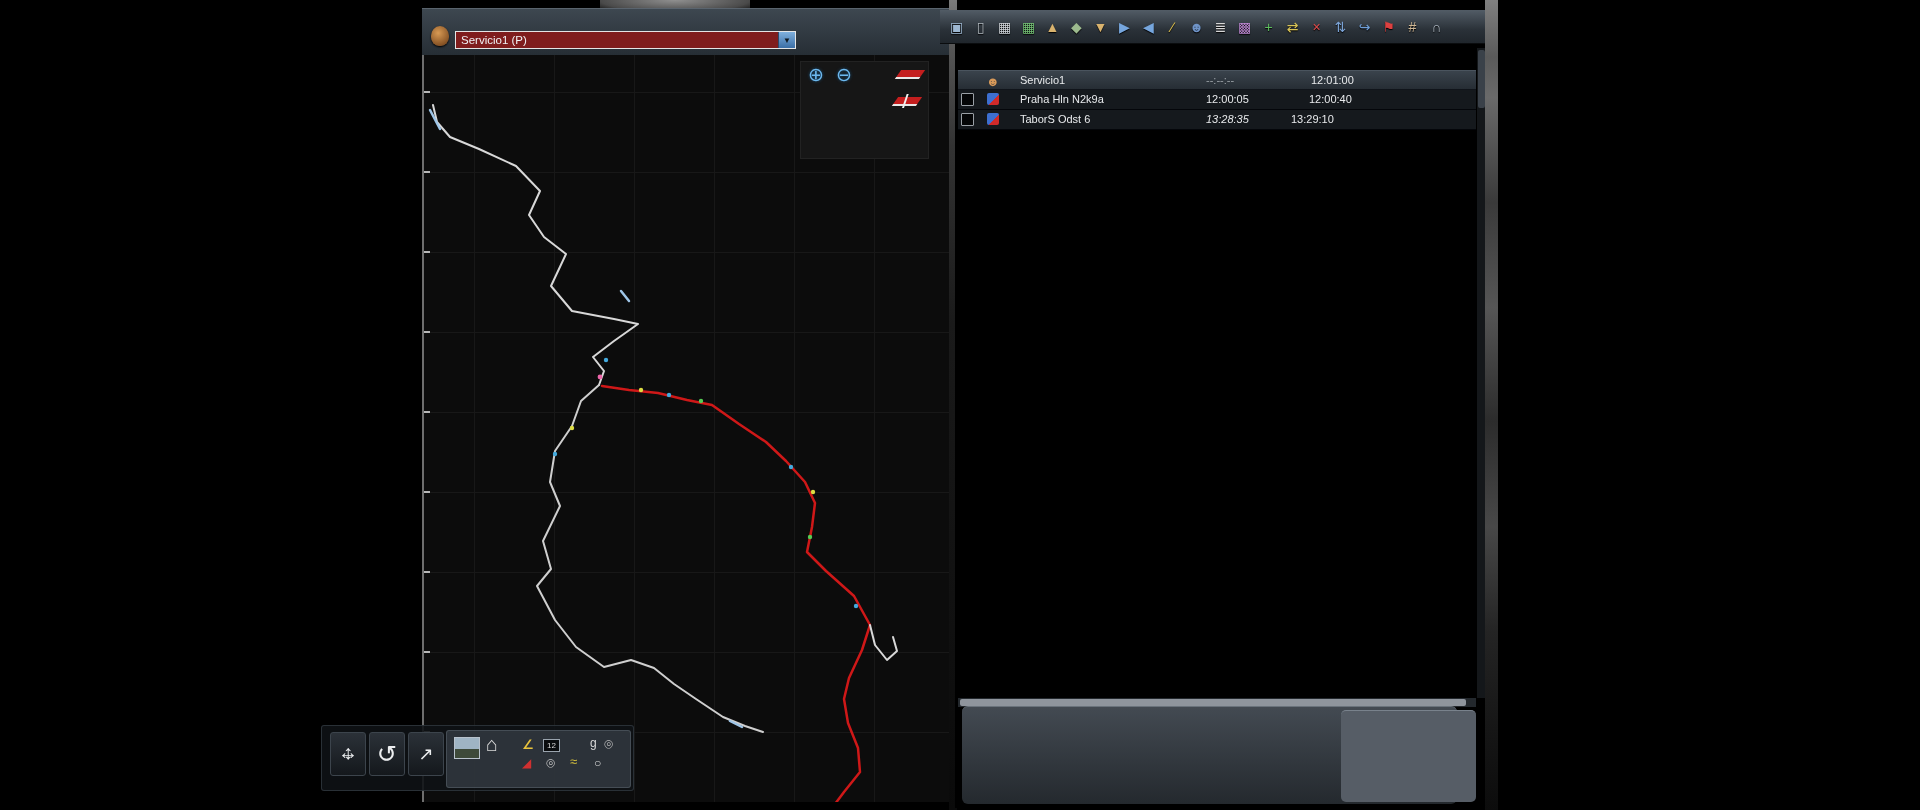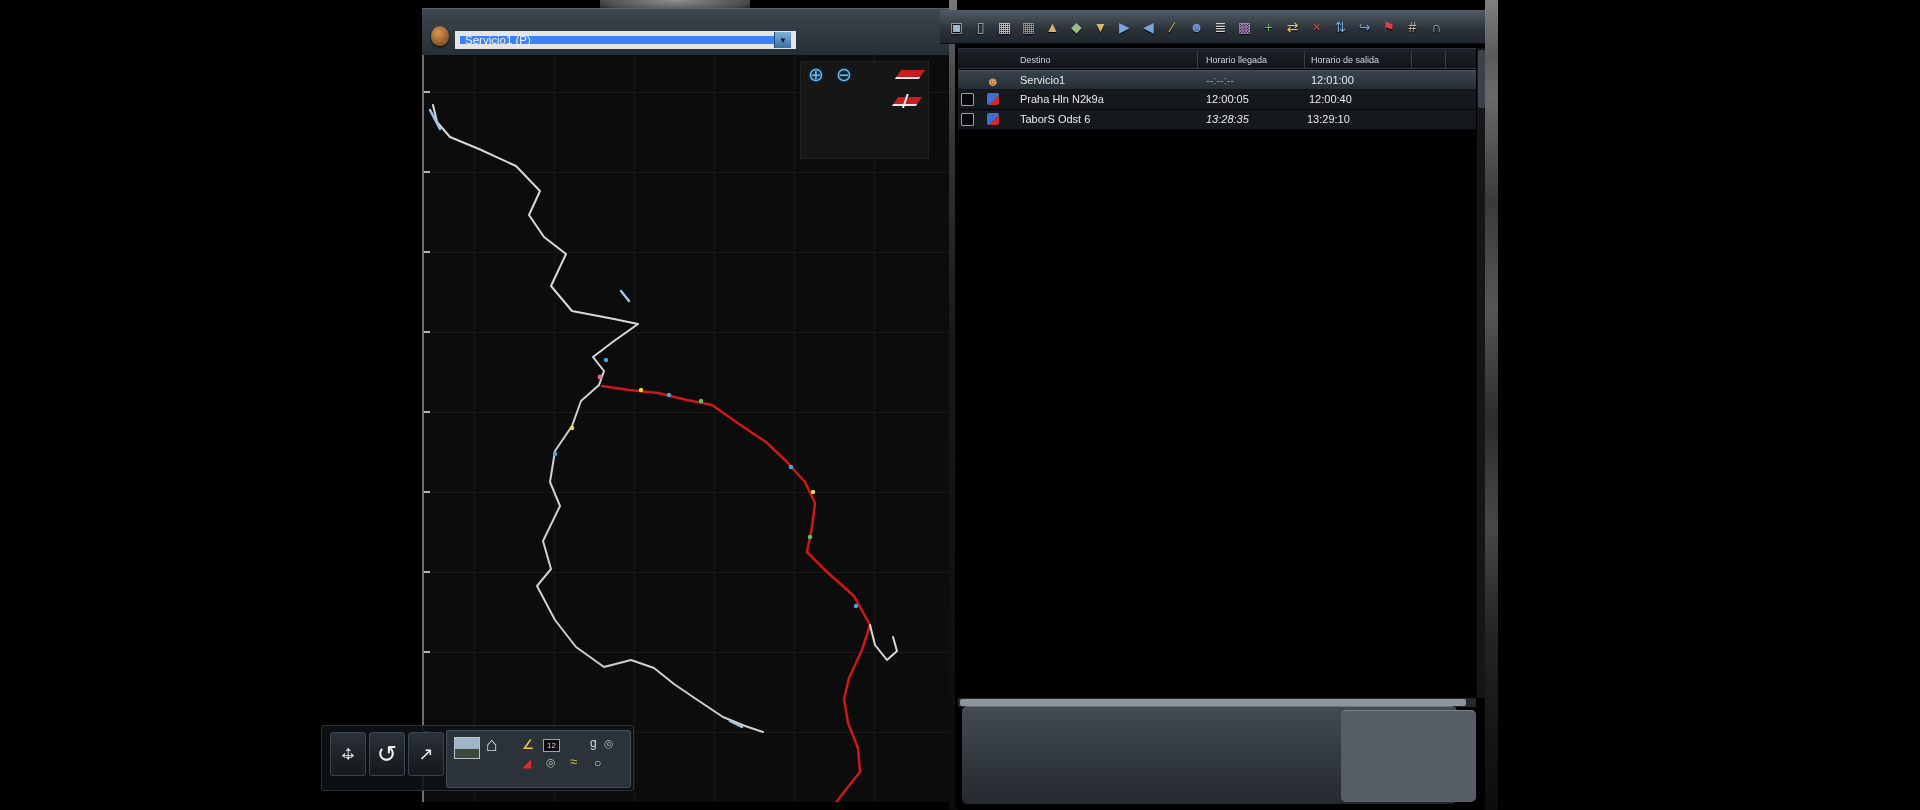--- a/index.html
+++ b/index.html
@@ -8,21 +8,21 @@
   .abs{position:absolute;}
 
   
   .world-top{left:600px;top:0;width:150px;height:12px;background:radial-gradient(ellipse at 50% 0%,#909090,#4a4a4a 70%,rgba(0,0,0,0) 100%);}
   .world-gap{left:949px;top:0;width:8px;height:810px;background:linear-gradient(180deg,#7a7a7a 0%,#555 6%,#333 18%,#1a1a1a 40%,#0a0a0a 100%);}
   .world-right{left:1485px;top:0;width:13px;height:810px;background:linear-gradient(180deg,#808080 0%,#5a5a5a 7%,#6a6a6a 12%,#3a3a3a 25%,#565656 38%,#2c2c2c 52%,#484848 65%,#242424 78%,#161616 90%,#0c0c0c 100%);}
 
   
   .map-titlebar{left:422px;top:8px;width:527px;height:47px;background:linear-gradient(180deg,#3d4750,#262e35);border-top:1px solid #5a646e;}
   .svc-icon{left:431px;top:26px;width:18px;height:20px;border-radius:50% 50% 45% 45%;background:radial-gradient(circle at 40% 35%,#d89a54,#8a5526 70%,#5a3516);box-shadow:0 1px 2px #000;}
-  .dropdown{left:455px;top:31px;width:341px;height:18px;background:#3b82f6;border:5px solid #e5e5e5;color:#f0f2f4;font-size:11.5px;display:flex;align-items:center;}
+  .dropdown{left:455px;top:31px;width:341px;height:18px;background:#7f1d1d;border:1px solid #e5e5e5;color:#f0f2f4;font-size:11.5px;display:flex;align-items:center;}
   .dd-text{padding-left:5px;flex:1;white-space:nowrap;}
   .dd-arrow{width:17px;height:16px;background:linear-gradient(180deg,#7fb0dd,#3b6ea5);color:#10181f;font-size:8px;display:flex;align-items:center;justify-content:center;border-left:1px solid #2a4a6a;}
   .map-area{left:422px;top:55px;width:527px;height:747px;background-color:#0c0c0c;
     background-image:linear-gradient(#181818 1px,transparent 1px),linear-gradient(90deg,#181818 1px,transparent 1px);
     background-size:80px 80px;background-position:-30px 37px;border-left:2px solid #6e6e6e;}
   .ruler-ticks{left:0;top:36px;width:6px;height:700px;background:repeating-linear-gradient(180deg,#b8b8b8 0 2px,rgba(0,0,0,0) 2px 80px);}
   .map-info-panel{left:376px;top:6px;width:129px;height:98px;background:#161616;border:1px solid #222;}
   .zoom-glyph{font-size:19px;color:#6db8ee;text-shadow:0 0 3px #1a5a8a;line-height:20px;}
   .red-chip{width:24px;height:9px;background:#c41e1e;transform:skewX(-35deg);border-bottom:2px solid #e8e8e8;}
   .red-chip .slash{position:absolute;left:9px;top:-3px;width:2px;height:14px;background:#f0f0f0;transform:skewX(20deg);}
@@ -153,49 +153,40 @@
       <span class="tb-icon" style="color: rgb(93, 189, 93);">+</span>
       <span class="tb-icon" style="color: rgb(217, 196, 87);">⇄</span>
       <span class="tb-icon" style="color: rgb(224, 75, 75);">×</span>
       <span class="tb-icon" style="color: rgb(122, 163, 214);">⇅</span>
       <span class="tb-icon" style="color: rgb(111, 159, 216);">↪</span>
       <span class="tb-icon" style="color: rgb(221, 64, 64);">⚑</span>
       <span class="tb-icon" style="color: rgb(205, 182, 148);">#</span>
       <span class="tb-icon" style="color: rgb(174, 184, 194);">∩</span>
     </div>
 
-  <div class="abs tbl-header">
-    <span style="left:62px;">Destino</span>
-    <span style="left:248px;">Horario llegada</span>
-    <span style="left:353px;">Horario de salida</span>
-    <div class="col-sep" style="left:239px;"></div>
-    <div class="col-sep" style="left:346px;"></div>
-    <div class="col-sep" style="left:453px;"></div>
-    <div class="col-sep" style="left:487px;"></div>
-  </div>
 
   <div class="row row-first" style="top:70px;">
     <span class="driver-glyph">☻</span>
     <span style="left:62px;text-align:right;">Servicio1</span>
     <span style="left:248px;color:#9aa0a6;">--:--:--</span>
     <span style="left:353px;">12:01:00</span>
   </div>
   <div class="row row-alt" style="top:90px;">
     <span class="chk"></span>
     <span class="dest-icon"></span>
     <span style="left:62px;text-align:center;">Praha Hln N2k9a</span>
     <span style="left:248px;">12:00:05</span>
     <span style="left:351px;">12:00:40</span>
   </div>
   <div class="row row-alt" style="top:110px;">
     <span class="chk"></span>
     <span class="dest-icon"></span>
     <span style="left:62px;">TaborS Odst 6</span>
     <span style="left:248px;font-style:italic;">13:28:35</span>
-    <span style="left:349px;">13:29:10</span>
+    <span style="left:333px;">13:29:10</span>
   </div>
 
   <div class="abs vscroll">
     <div class="vthumb"></div>
   </div>
   <div class="abs hscroll">
     <div class="hthumb"></div>
   </div>
 
   <div class="abs footer"></div>

